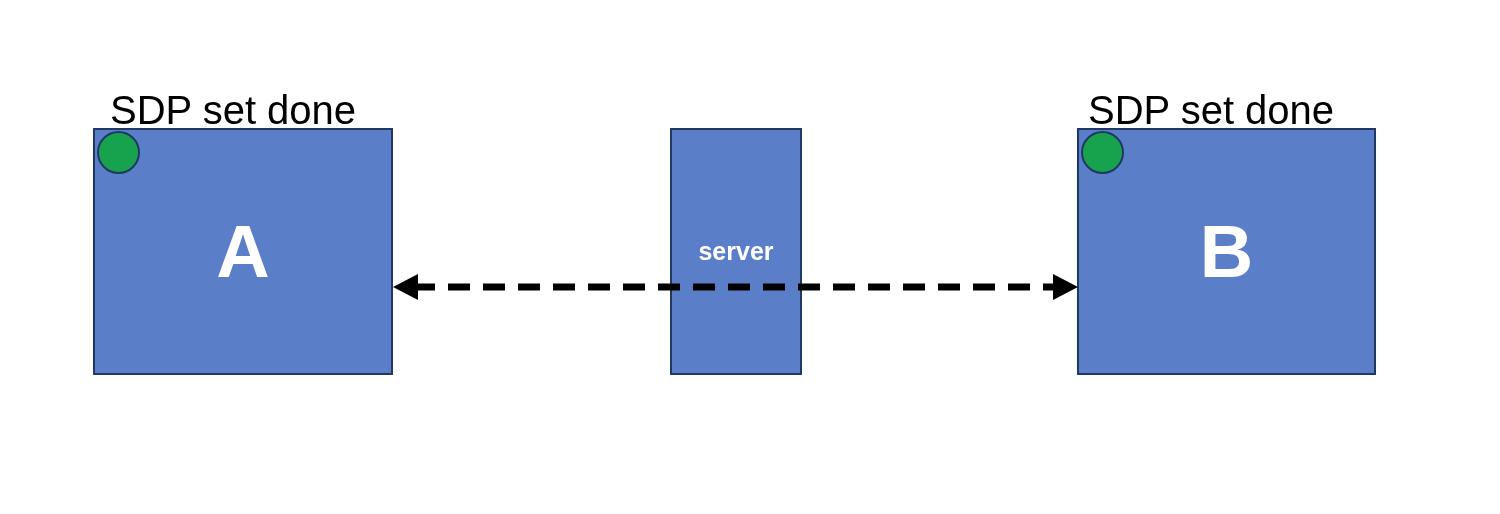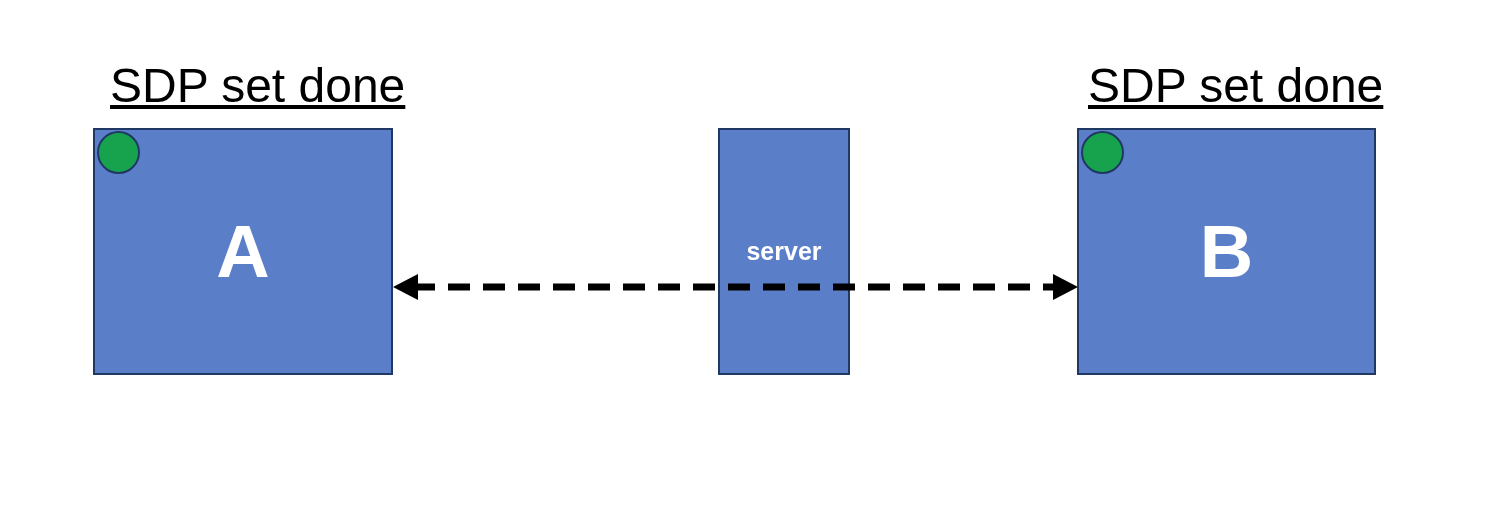--- a/index.html
+++ b/index.html
@@ -10,26 +10,25 @@
   .stage {
     position: relative;
     width: 1500px;
     height: 514px;
     background: var(--background, #ffffff);
     font-family: "Liberation Sans", sans-serif;
     overflow: hidden;
   }
   .status-label {
     position: absolute;
-    top: 65px;
-    font-size: 48px;
+    top: 89px;
+    font-size: 40px;
     line-height: 42px;
     color: var(--text-color, #000000);
     white-space: nowrap;
-    text-decoration: underline;
   }
   .status-label.a { left: 110px; }
   .status-label.b { left: 1088px; }
 
   .peer-box {
     position: absolute;
     top: 128px;
     width: 300px;
     height: 247px;
     background: var(--box-fill, #5b7ec9);
@@ -67,21 +66,20 @@
     top: 128px;
     width: 132px;
     height: 247px;
     background: var(--box-fill, #5b7ec9);
     border: 2px solid var(--box-border, #1f3864);
     box-sizing: border-box;
     display: flex;
     align-items: center;
     justify-content: center;
     z-index: 1;
-    margin-left: 48px;
   }
   .server-label {
     color: var(--box-text, #ffffff);
     font-size: 25px;
     font-weight: bold;
     line-height: 1;
   }
 
   .arrow-svg {
     position: absolute;

